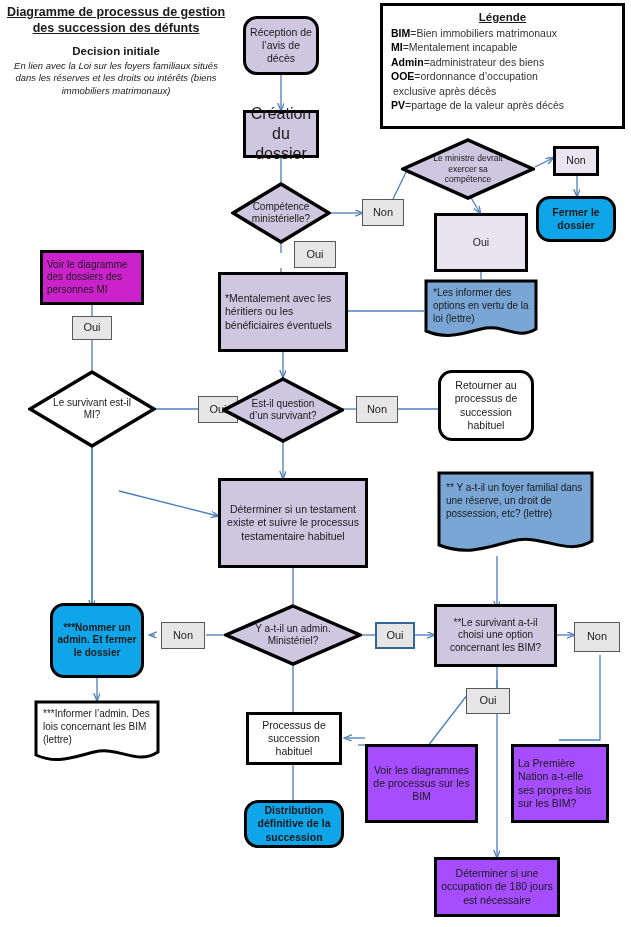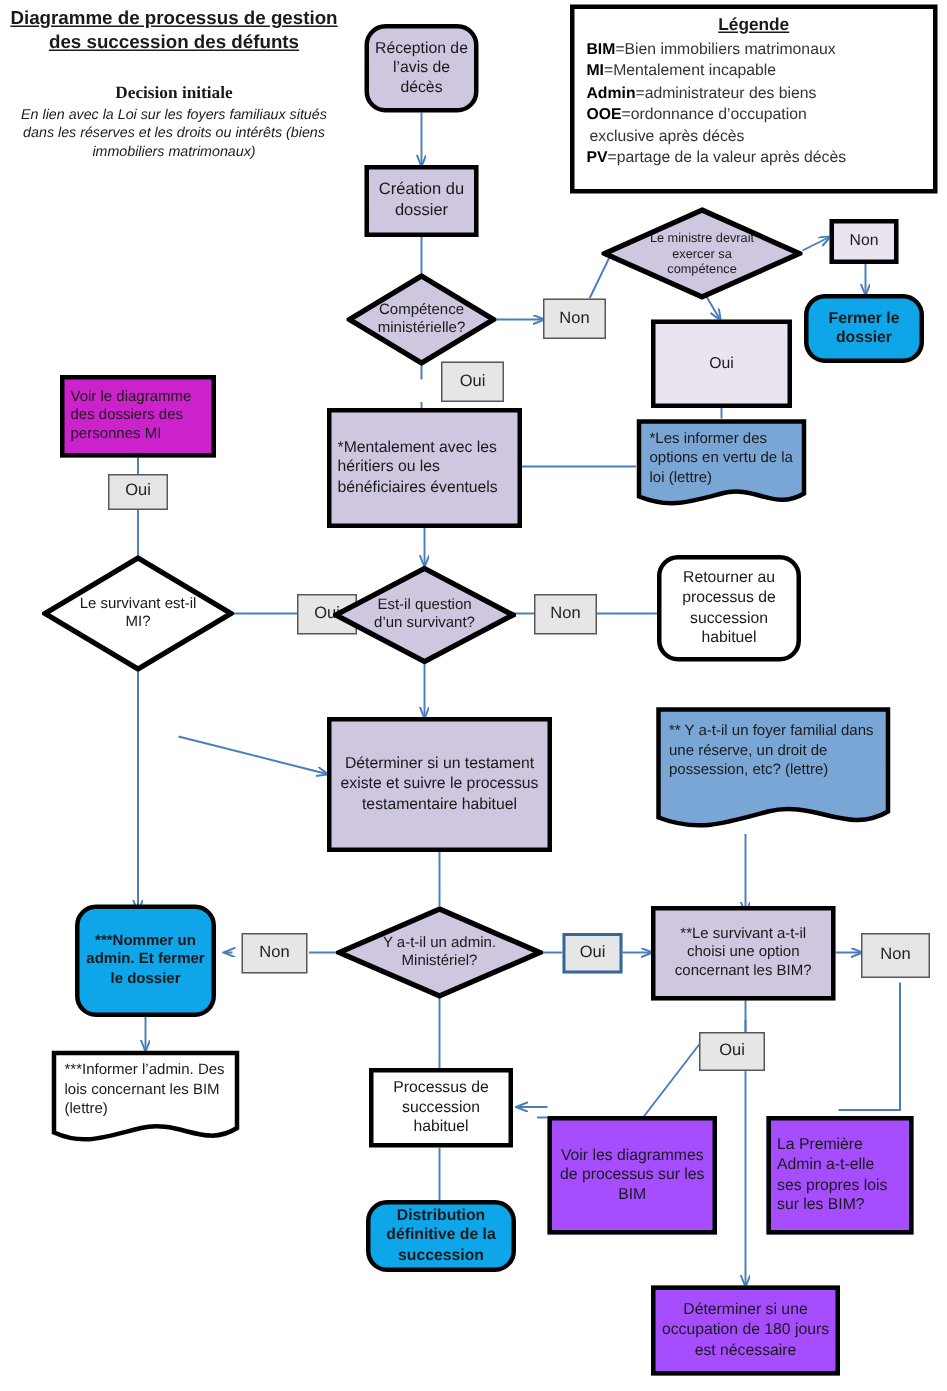--- a/index.html
+++ b/index.html
@@ -25,21 +25,21 @@
 
   .doc{position:absolute;box-sizing:border-box;}
   .doc .docbody{position:absolute;left:0;top:0;width:100%;height:100%;}
   .doc .txt{position:absolute;left:0;top:0;width:100%;height:100%;
             display:flex;align-items:flex-start;justify-content:flex-start;
             text-align:left;padding:7px 8px 0 9px;box-sizing:border-box;line-height:1.3;}
 
   
   #title-block{position:absolute;left:6px;top:4px;width:220px;text-align:center;}
   #title-block .t1{font-size:12.5px;font-weight:bold;text-decoration:underline;line-height:1.3;}
-  #title-block .t2{font-size:11.5px;font-weight:bold;margin-top:19px;font-family:Liberation Serif, serif;}
+  #title-block .t2{font-size:11.5px;font-weight:bold;margin-top:8px;}
   #title-block .t3{font-size:9.5px;font-style:italic;margin-top:3px;line-height:1.35;}
 
   
   #legend{position:absolute;left:380px;top:3px;width:245px;height:126px;
           border:3px solid #000;background:#fff;box-sizing:border-box;padding:5px 8px;}
   #legend .lt{text-align:center;font-size:11.5px;font-weight:bold;text-decoration:underline;}
   #legend ul{list-style:none;margin:3px 0 0 0;padding:0;}
   #legend li{font-size:10.5px;line-height:1.38;color:#333;white-space:nowrap;}
   #legend li b{color:#000;}
 </style>
@@ -144,21 +144,21 @@
       <li><b>OOE</b><span>=</span><span>ordonnance d’occupation</span></li>
       <li style="padding-left:2px"><span>exclusive après décès</span></li>
       <li><b>PV</b><span>=</span><span>partage de la valeur après décès</span></li>
     </ul>
   </div>
 
   <div class="node round lav" style="left:243px;top:16px;width:76px;height:59px;font-size:10.5px;">
     <span>Réception de l’avis de décès</span>
     </div>
 
-  <div class="node rect lav" style="left:243px;top:110px;width:76px;height:48px;font-size:11px;">
+  <div class="node rect lav" style="left:243px;top:110px;width:76px;height:48px;font-size:16px;">
     <span>Création du dossier</span>
     </div>
 
   <div style="position:absolute;left:231px;top:182px;width:100px;height:62px;">
     <svg width="100" height="62" viewBox="0 0 100 62" xmlns="http://www.w3.org/2000/svg">
       <polygon points="50,2 98,31 50,60 2,31" fill="#cfc6e0" stroke="#000" stroke-width="3.5"></polygon>
     </svg>
     <div class="node" style="left:0;top:0;width:100px;height:62px;font-size:10px;">
       <span>Compétence ministérielle?</span>
       </div>
@@ -309,20 +309,20 @@
 
   <div class="node round yellow" style="left:244px;top:800px;width:100px;height:48px;font-size:10.5px;">
     <span>Distribution définitive de la succession</span>
     </div>
 
   <div class="node rect purple" style="left:365px;top:744px;width:113px;height:79px;font-size:10.5px;">
     <span>Voir les diagrammes de processus sur les BIM</span>
     </div>
 
   <div class="node rect purple" style="left:511px;top:744px;width:98px;height:79px;font-size:10.5px;">
-    <span style="text-align:left">La Première Admin a-t-elle ses propres lois sur les BIM?</span>
+    <span style="text-align:left">La Première Nation a-t-elle ses propres lois sur les BIM?</span>
     </div>
 
   <div class="node rect purple" style="left:434px;top:857px;width:126px;height:60px;font-size:10.5px;">
     <span>Déterminer si une occupation de 180 jours est nécessaire</span>
     </div>
 
 </div>
 
 </body></html>

